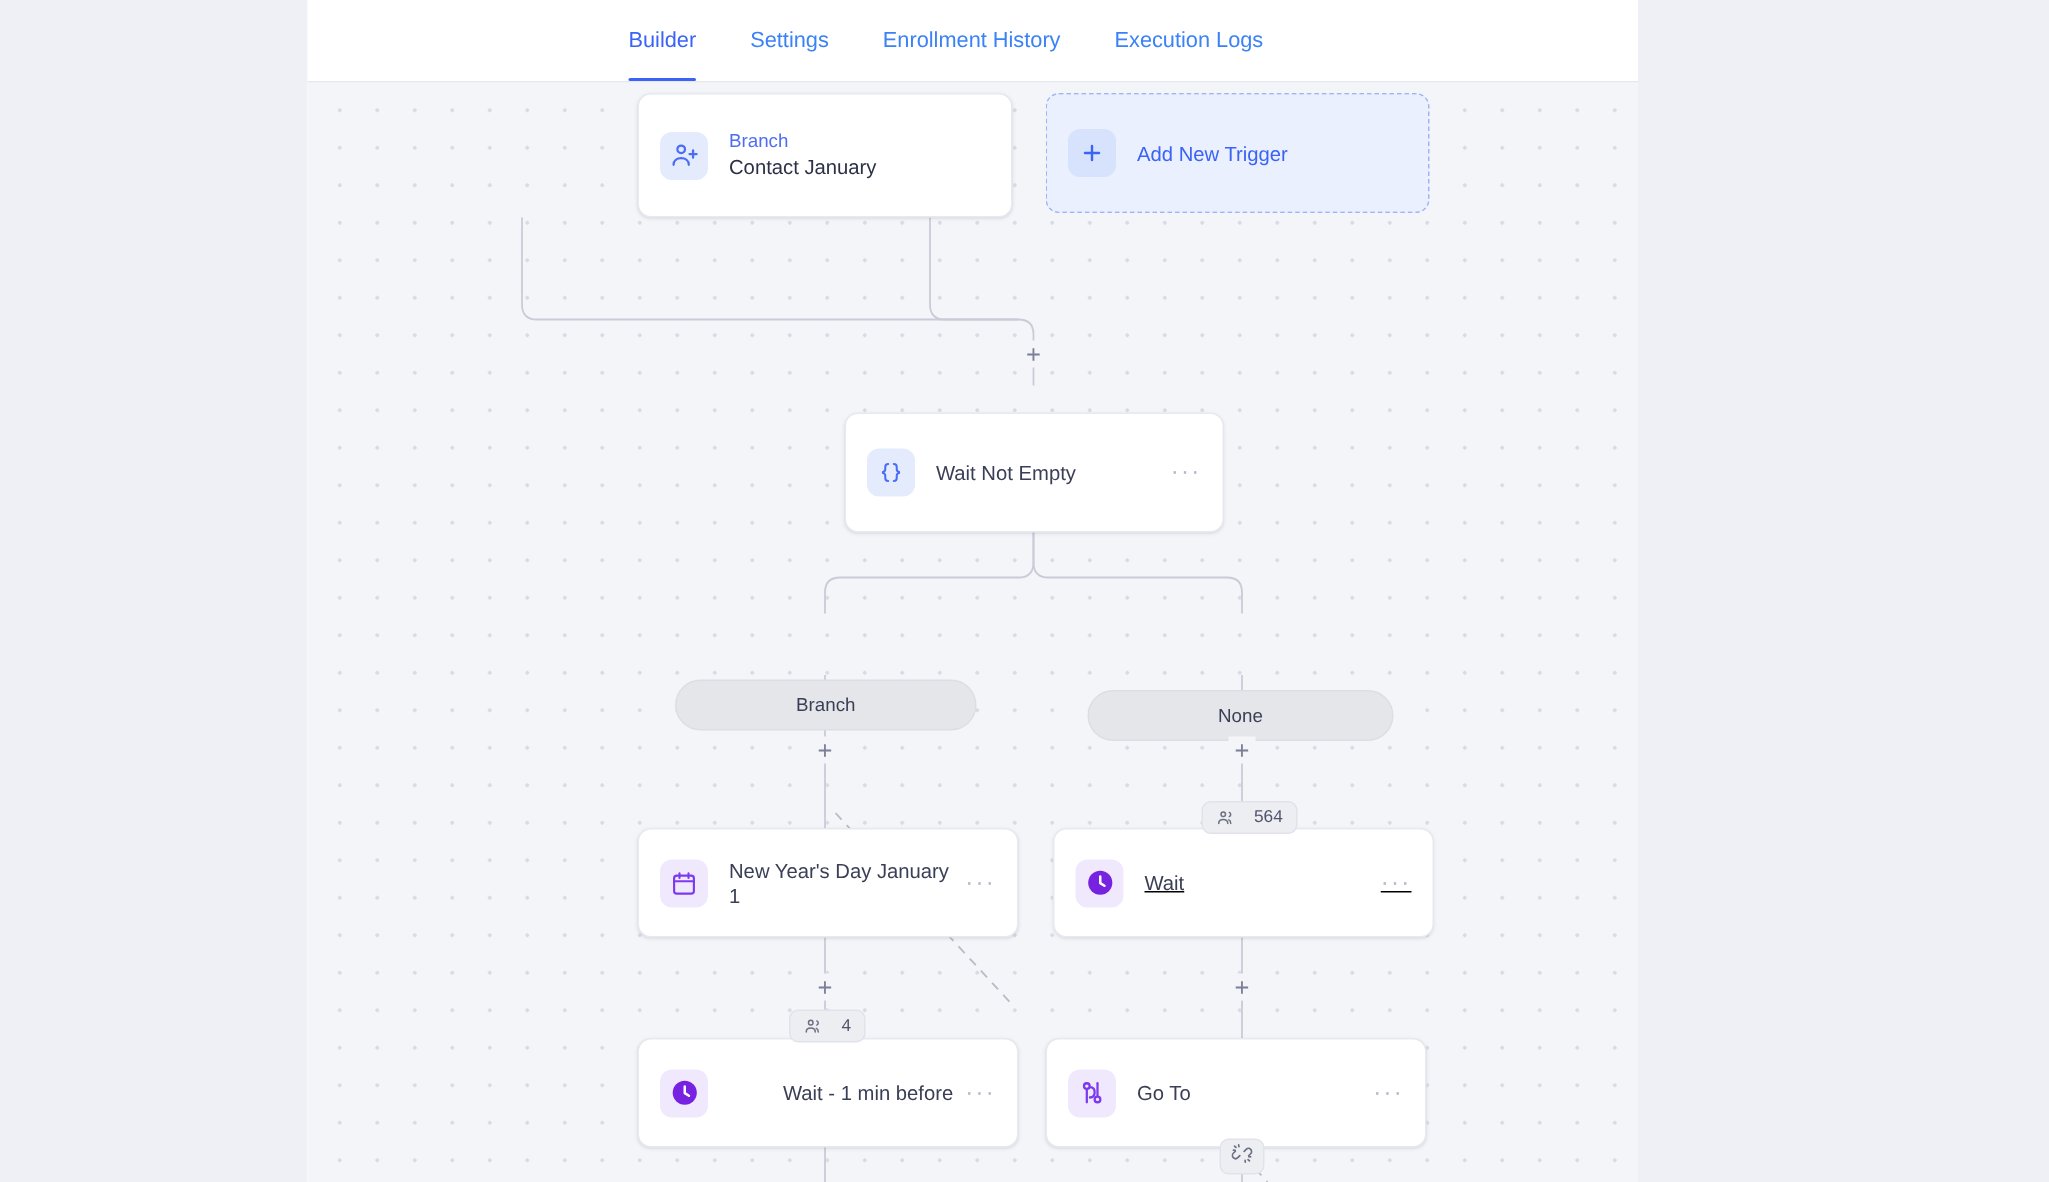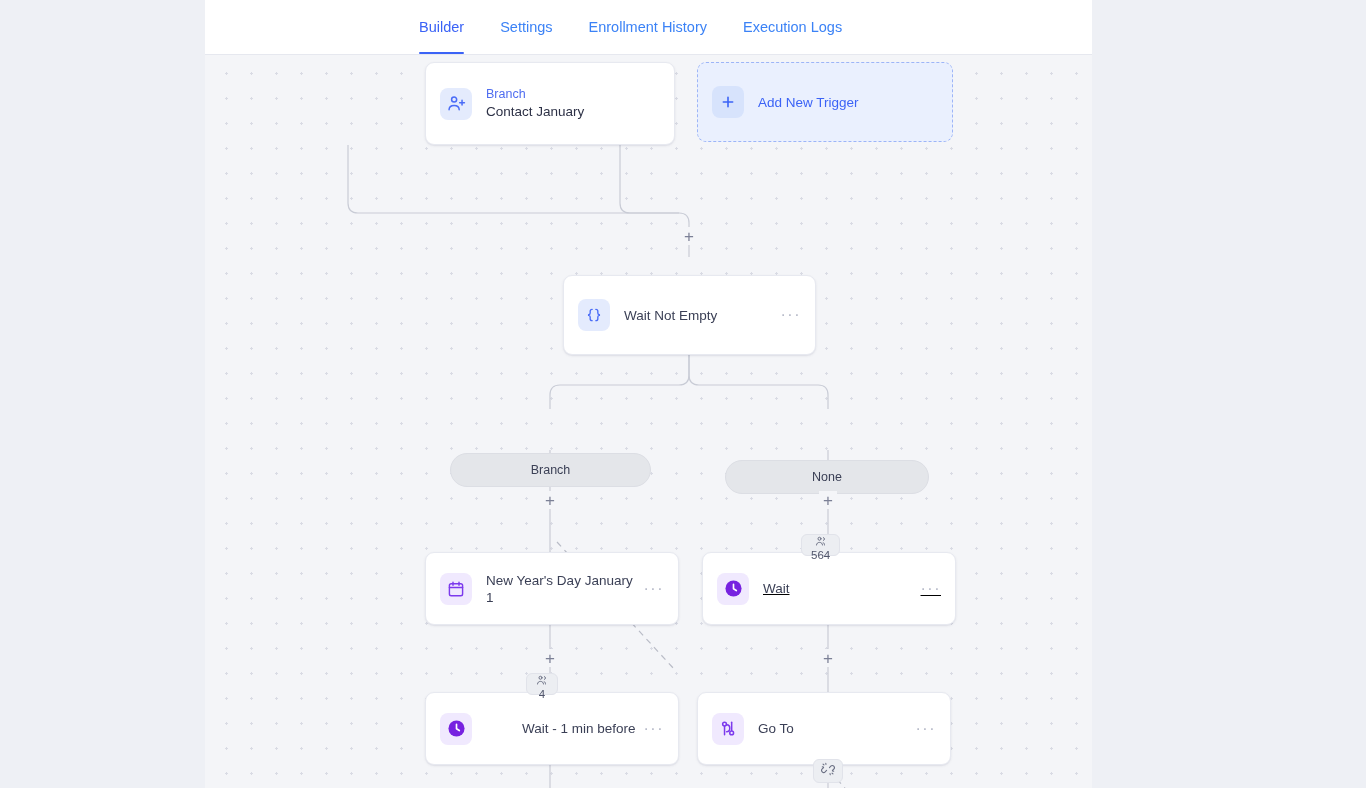--- a/index.html
+++ b/index.html
@@ -192,26 +192,25 @@
   
   .badge {
     position: absolute;
     height: 22px;
     padding: 0 9px;
     border-radius: 6px;
     background: #eceef2;
     border: 1px solid #e1e3ea;
     display: flex;
     align-items: center;
-    gap: 2px;
+    gap: 13px;
     font-size: 11.5px;
     color: #50556b;
     z-index: 11;
     cursor: pointer;
-    flex-direction: column;
   }
   .badge svg { display: block; }
 
   .linkbadge {
     position: absolute;
     width: 30px; height: 24px;
     border-radius: 6px;
     background: #eceef2;
     border: 1px solid #e1e3ea;
     display: flex;

